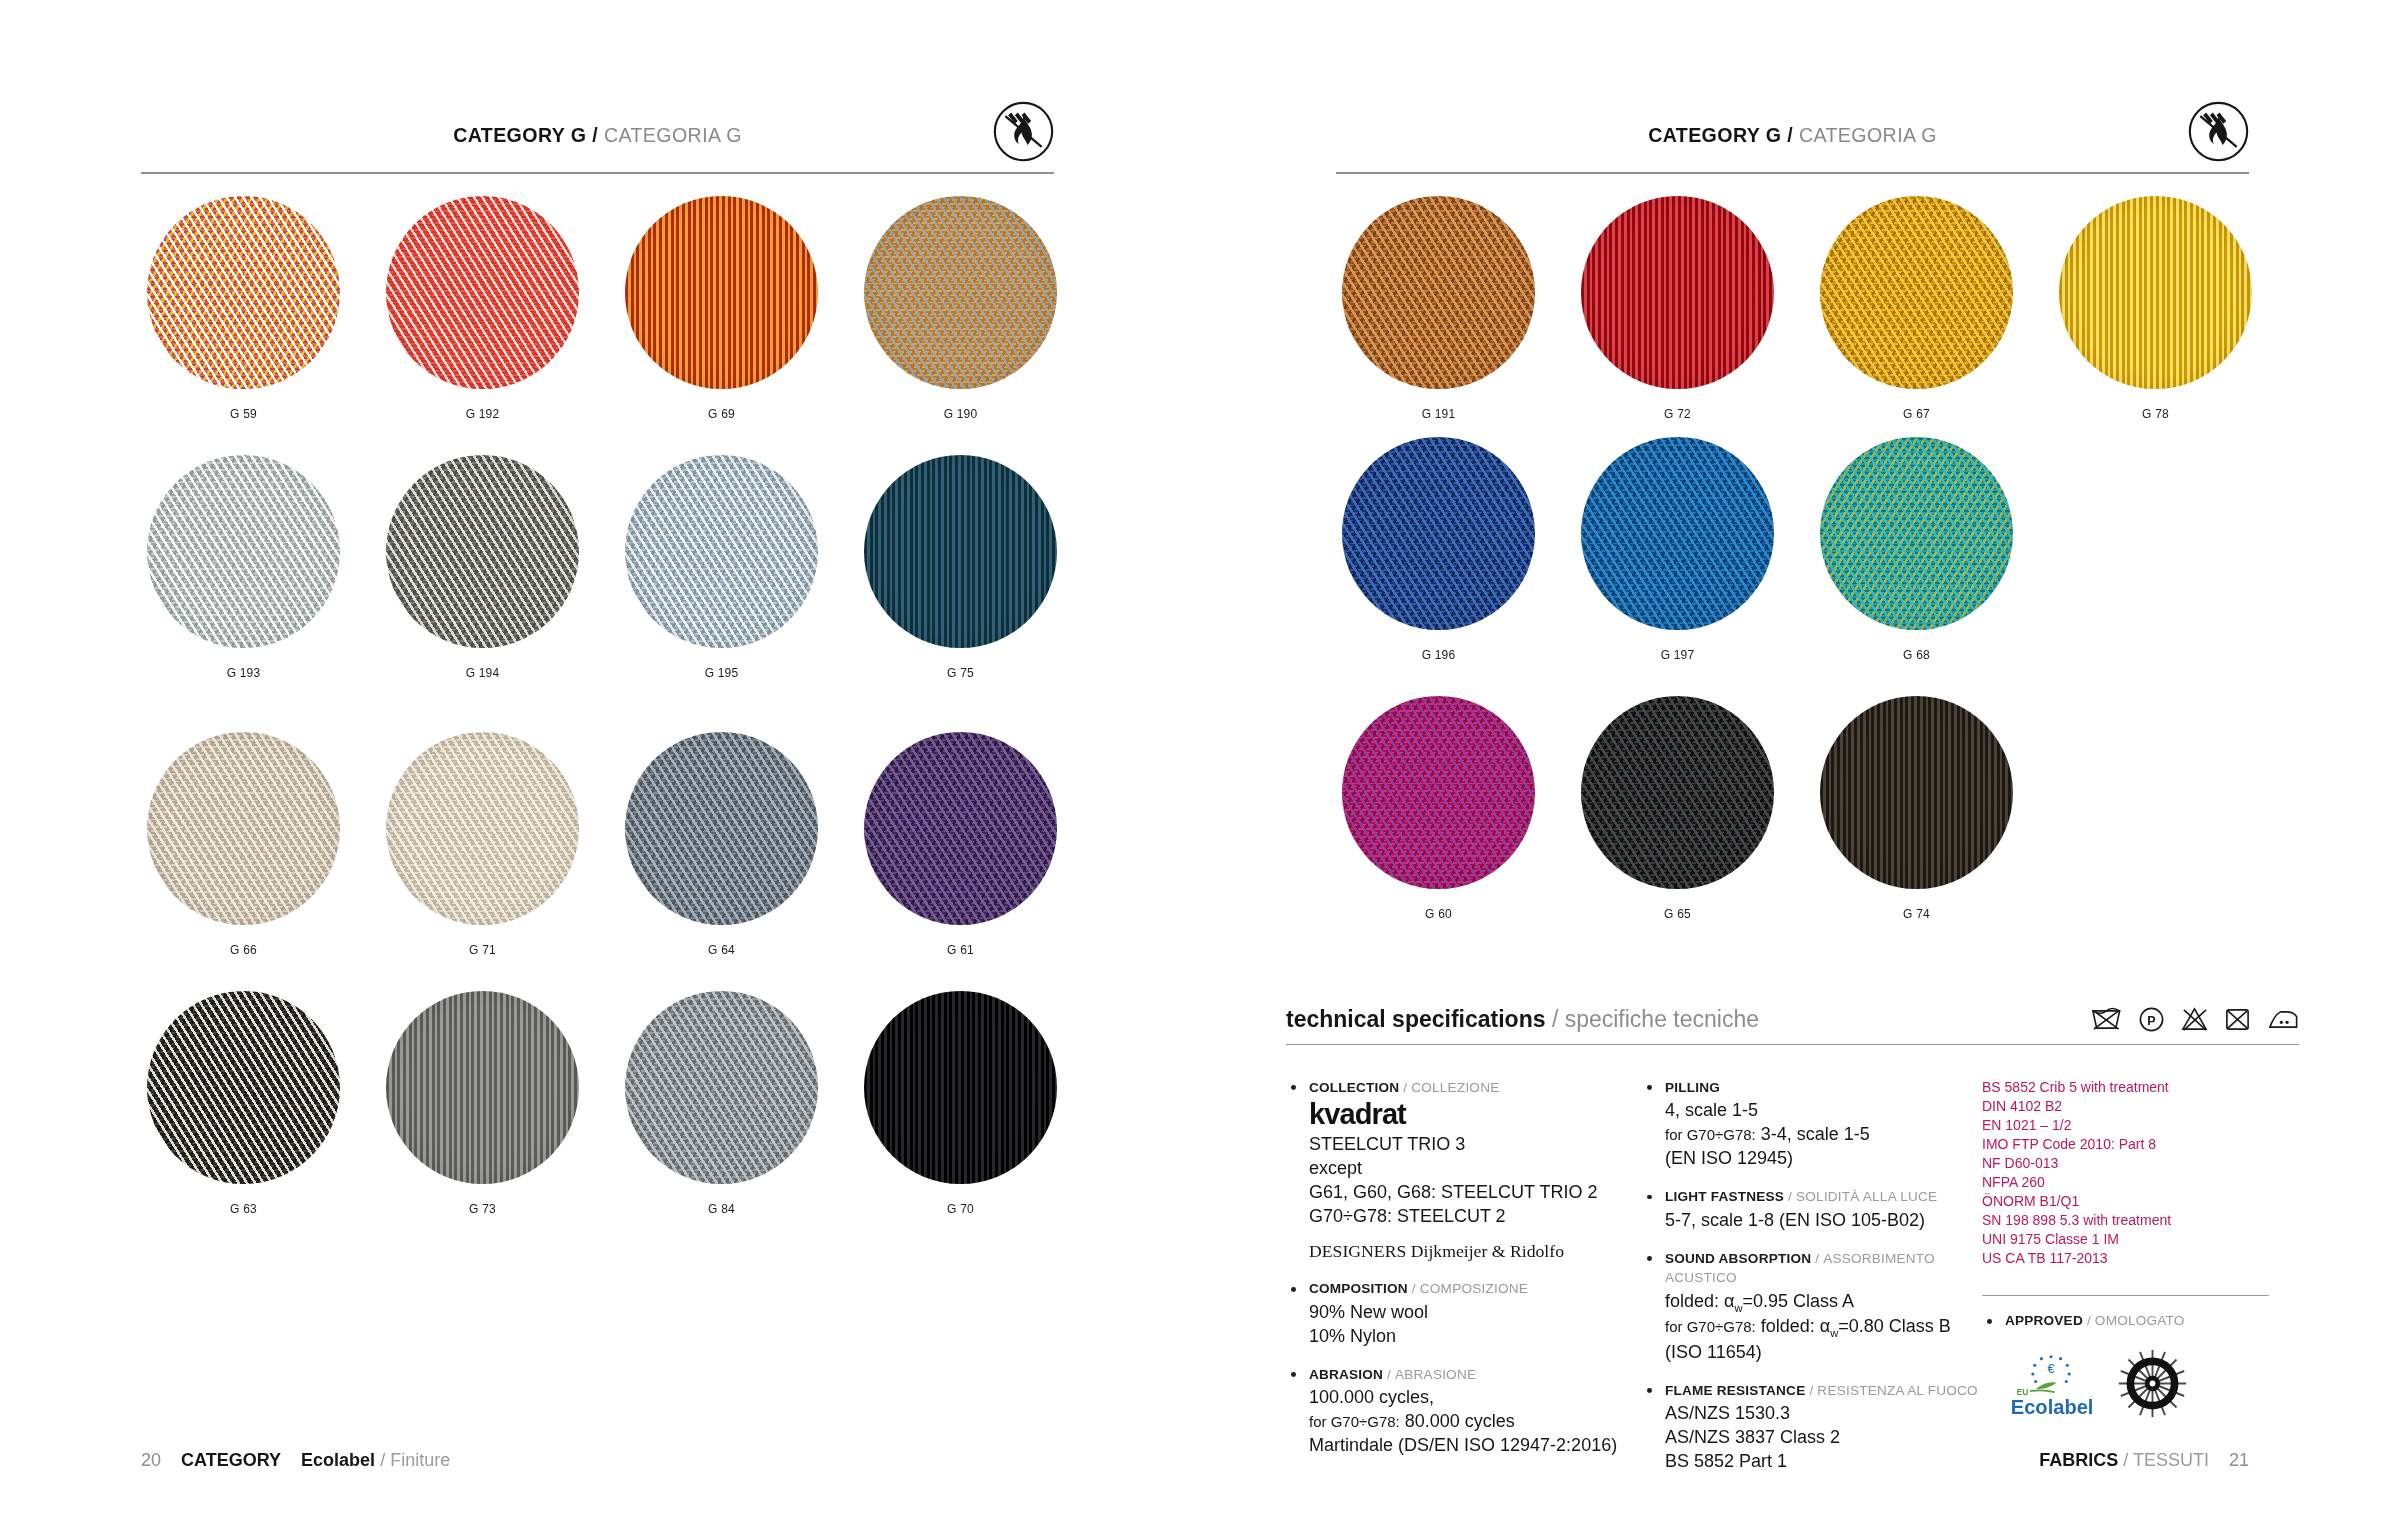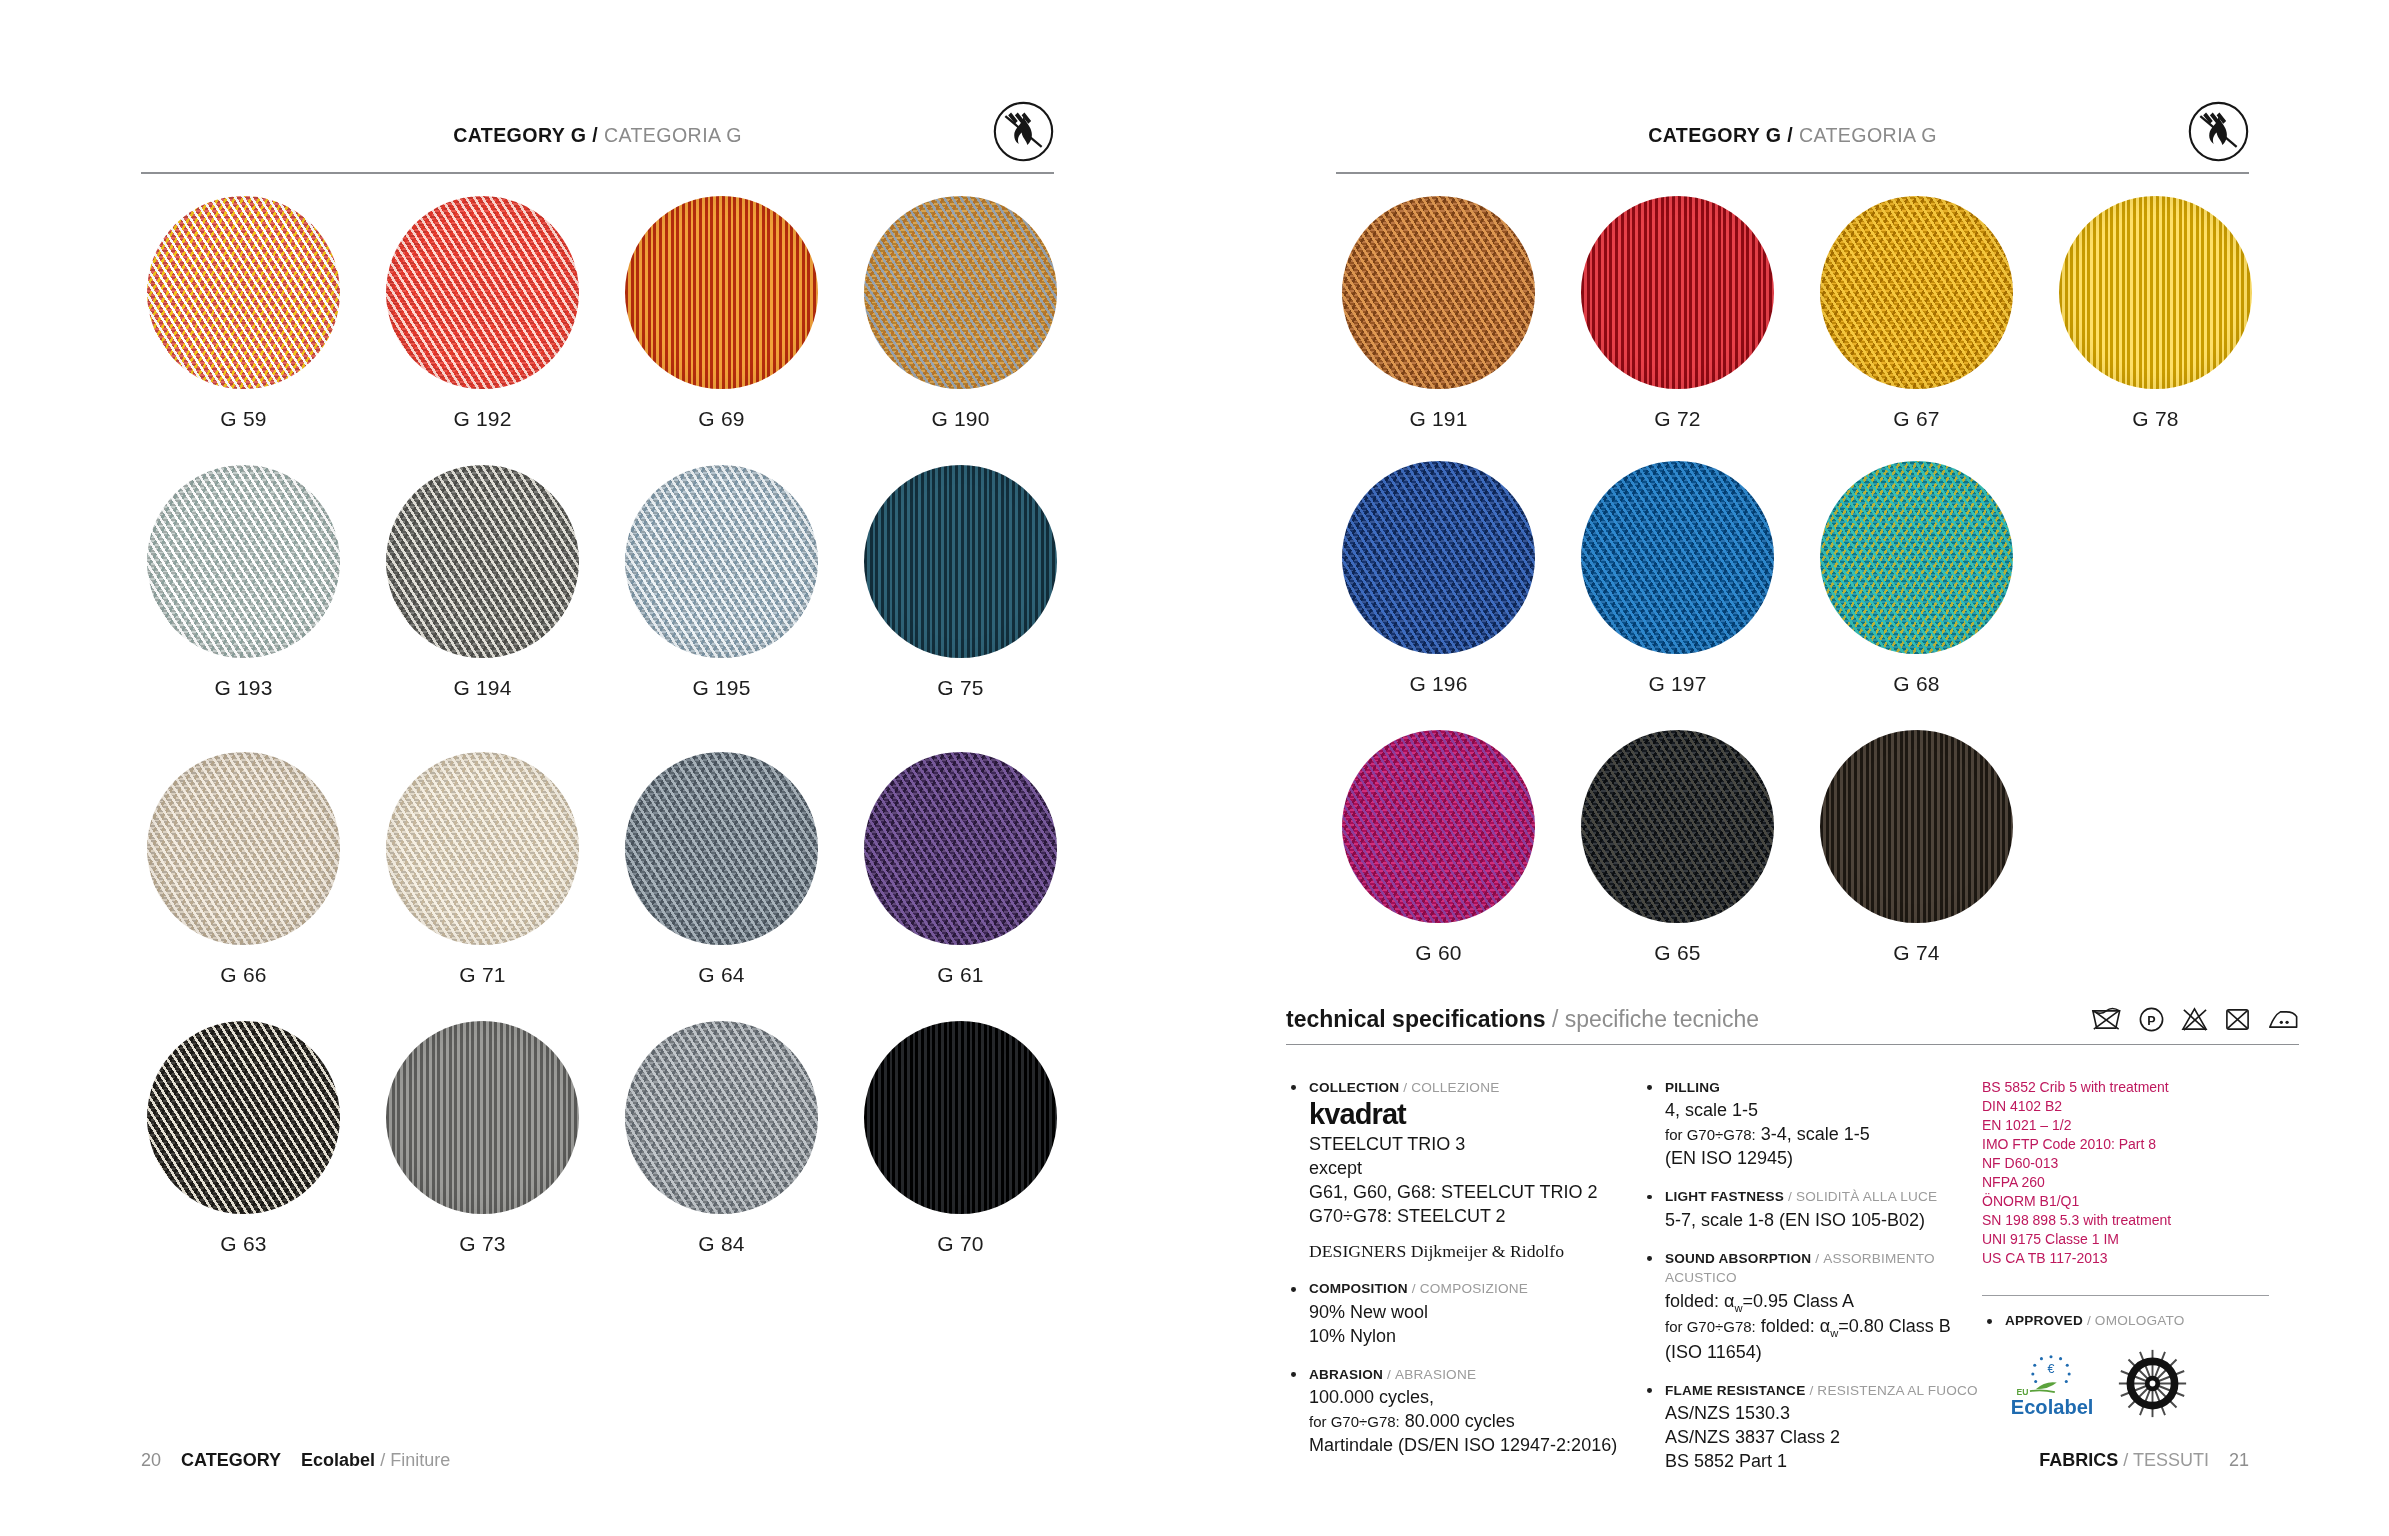--- a/index.html
+++ b/index.html
@@ -33,21 +33,21 @@
     width:193px;height:193px;border-radius:50%;
     position:relative;overflow:hidden;
     background-repeat:repeat;
   }
   .swatch::after{
     content:"";position:absolute;inset:0;border-radius:50%;
     box-shadow:inset 0 0 21px rgba(0,0,0,.10);
     pointer-events:none;
   }
   .sw-label{
-    margin-top:18px;font-size:21px;letter-spacing:0.2px;color:#1d1d1d;white-space:nowrap;
+    margin-top:18px;font-size:12px;letter-spacing:0.2px;color:#1d1d1d;white-space:nowrap;
   }
 
   
   .tech{position:absolute;left:91px;right:91px;}
   .tech-head{
     display:flex;align-items:flex-end;justify-content:space-between;
     font-size:23px;
   }
   .tech-head .t-bold{font-weight:bold;color:#161616;}
   .tech-head .t-light{color:#8d8d8d;}
@@ -205,21 +205,21 @@
       <div class="rule hdr-rule" style="left:141px;right:141px;"></div>
       <svg class="flame-badge" style="right:139px;" viewBox="0 0 68 68">
         <circle cx="34" cy="34" r="30" fill="none" stroke="#161616" stroke-width="2.2"></circle>
         <path d="M34 18 c-1 7 -5 9 -8 14 c-3 5 -2 12 3 15 c-2 -5 0 -9 3 -12 c1 6 5 8 6 13 c4 -3 6 -9 4 -15 c-1 -5 -6 -9 -8 -15 z" fill="#161616"></path>
         <path d="M21 14 l7 9 l-3 3 l-7 -9 z M28 14 l7 9 l-3 3 l-7 -9 z M35 14 l7 9 l-3 3 l-7 -9 z" fill="#161616"></path>
         <line x1="15" y1="18" x2="53" y2="50" stroke="#161616" stroke-width="2.4"></line>
       </svg>
     </div>
 
     <div class="grid" style="left:124px;top:196px;">
-      <div class="row" style="margin-bottom: 30px;">
+      <div class="row" style="margin-bottom: 16px;">
           <div class="cell">
             <div class="swatch" style="background: repeating-linear-gradient(58deg, rgb(224, 154, 82) 0px, rgb(224, 154, 82) 2.5px, rgba(0, 0, 0, 0) 2.5px, rgba(0, 0, 0, 0) 7px), repeating-linear-gradient(-58deg, rgb(125, 67, 24) 0px, rgb(125, 67, 24) 2.5px, rgba(0, 0, 0, 0) 2.5px, rgba(0, 0, 0, 0) 7px), repeating-linear-gradient(0deg, rgba(0, 0, 0, 0.16) 0px, rgba(0, 0, 0, 0.16) 1.9px, rgba(255, 255, 255, 0.12) 1.9px, rgba(255, 255, 255, 0.12) 3.8px), rgb(181, 102, 42);"></div>
             <div class="sw-label">G 191</div>
           </div>
           <div class="cell">
             <div class="swatch" style="background: repeating-linear-gradient(90deg, rgb(142, 10, 19) 0px, rgb(142, 10, 19) 2.9px, rgb(232, 65, 74) 2.9px, rgb(232, 65, 74) 5.7px), repeating-linear-gradient(0deg, rgba(0, 0, 0, 0.3) 0px, rgba(0, 0, 0, 0.3) 2.9px, rgba(255, 255, 255, 0.26) 2.9px, rgba(255, 255, 255, 0.26) 5.7px), rgb(204, 19, 32);"></div>
             <div class="sw-label">G 72</div>
           </div>
           <div class="cell">
             <div class="swatch" style="background: repeating-linear-gradient(58deg, rgb(246, 201, 63) 0px, rgb(246, 201, 63) 2.5px, rgba(0, 0, 0, 0) 2.5px, rgba(0, 0, 0, 0) 7px), repeating-linear-gradient(-58deg, rgb(168, 113, 0) 0px, rgb(168, 113, 0) 2.5px, rgba(0, 0, 0, 0) 2.5px, rgba(0, 0, 0, 0) 7px), repeating-linear-gradient(0deg, rgba(0, 0, 0, 0.16) 0px, rgba(0, 0, 0, 0.16) 1.9px, rgba(255, 255, 255, 0.12) 1.9px, rgba(255, 255, 255, 0.12) 3.8px), rgb(232, 166, 10);"></div>

